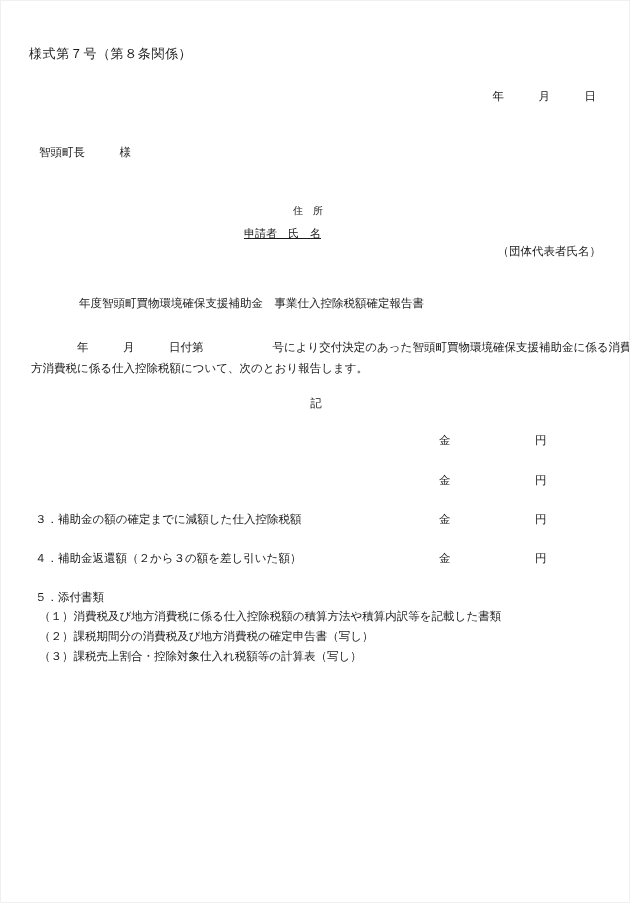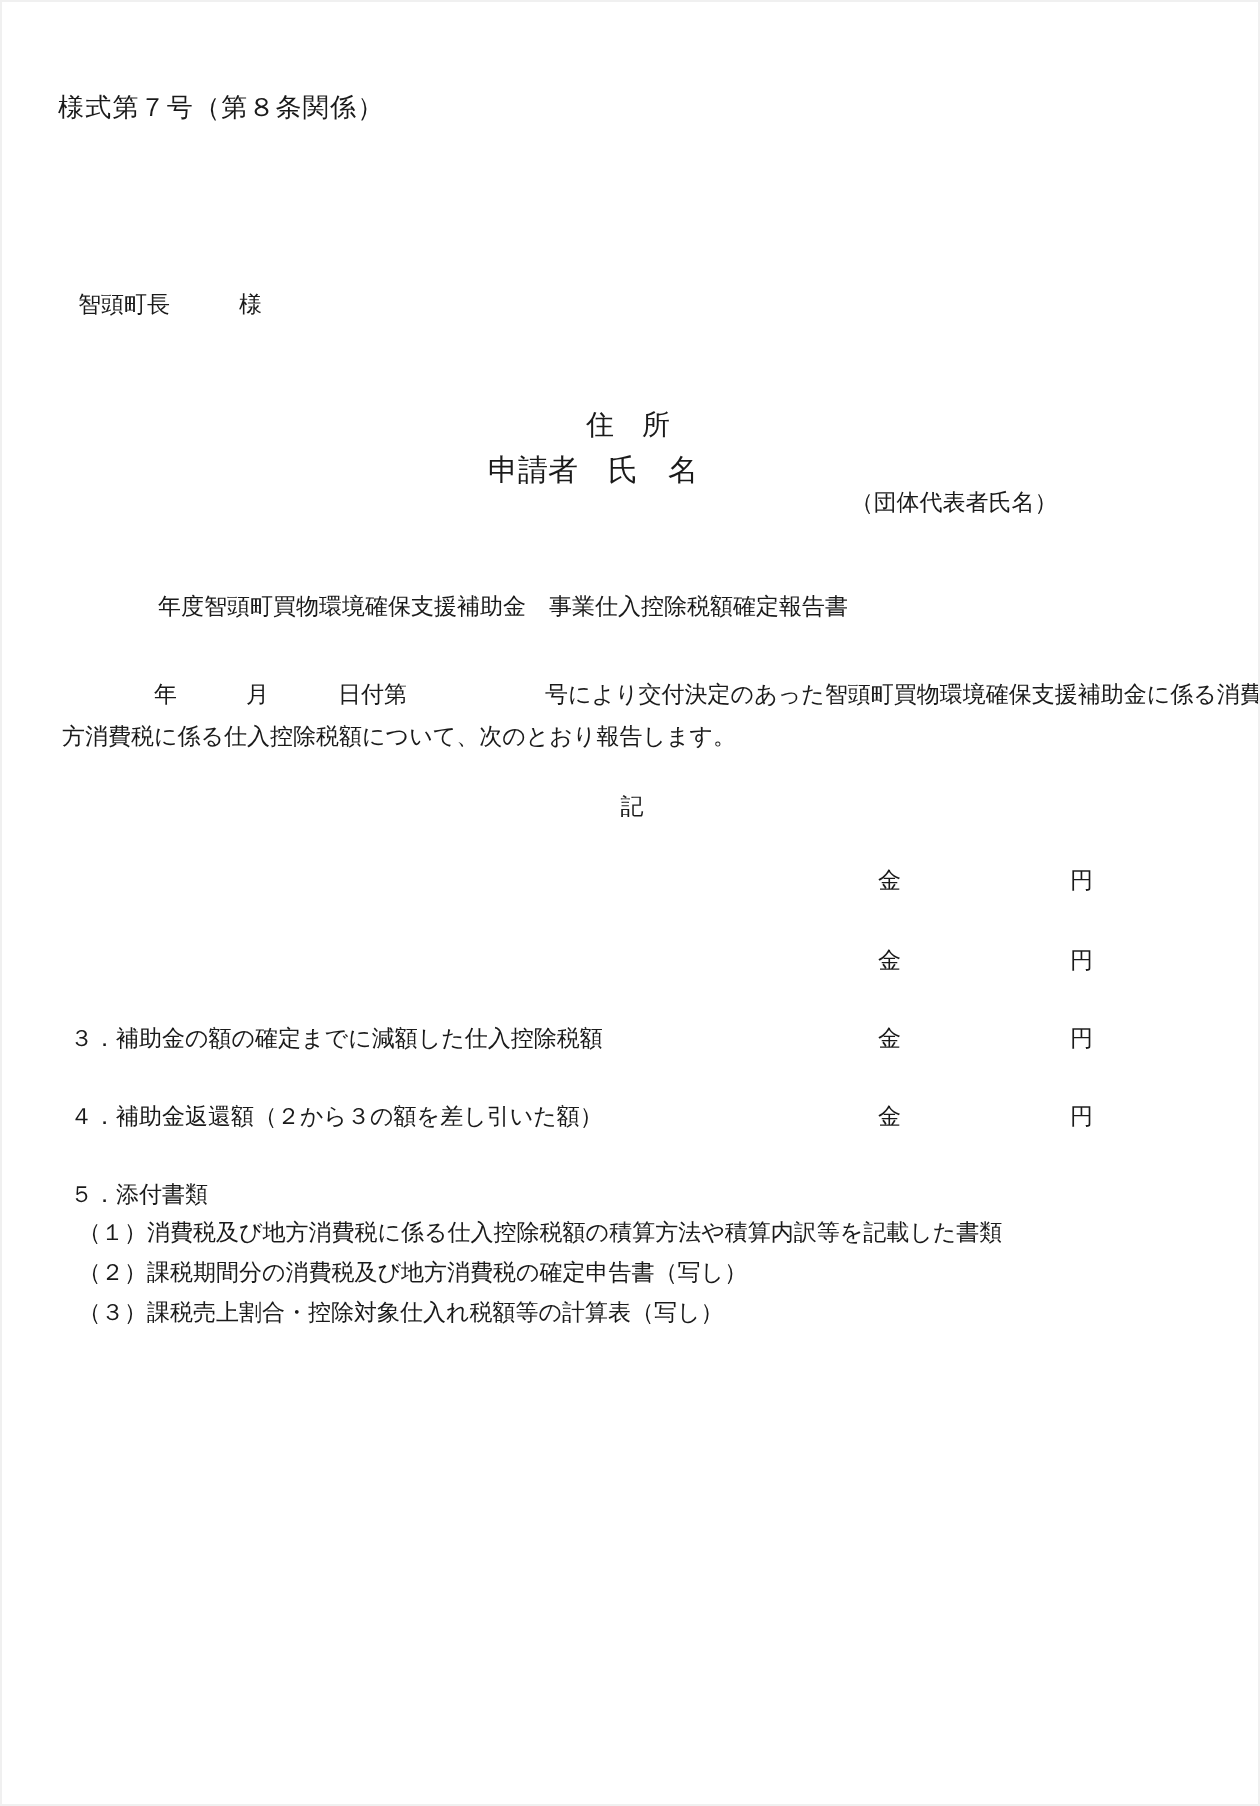--- a/index.html
+++ b/index.html
@@ -49,36 +49,37 @@
     left: 38px;
     top: 144px;
     font-size: 11.5px;
     white-space: pre;
   }
 
   
   .applicant-address {
     left: 292px;
     top: 203px;
-    font-size: 14px;
+    font-size: 10px;
     white-space: pre;
   }
   .applicant-name {
     left: 243px;
     top: 225px;
-    font-size: 15px;
+    font-size: 11px;
     white-space: pre;
+    text-decoration: underline;
   }
   .rep-row {
     left: 352px;
     top: 243px;
     width: 248px;
     font-size: 11.5px;
     display: flex;
-    justify-content: center;
+    justify-content: flex-end;
     white-space: pre;
   }
 
   
   .doc-title {
     left: 0;
     top: 295px;
     width: 501px;
     text-align: center;
     font-size: 11.5px;
@@ -136,20 +137,21 @@
   .attach-2 { top: 628px; }
   .attach-3 { top: 648px; }
 </style>
 </head>
 <body>
 
 <div class="page">
 
   <div class="abs form-number">様式第７号（第８条関係）</div>
 
+  <div class="abs date-line">年　　　月　　　日</div>
 
   <div class="abs addressee">智頭町長　　　様</div>
 
   <div class="abs applicant-address">住　所</div>
 
   <div class="abs applicant-name">申請者　氏　名</div>
 
   <div class="abs rep-row">
     <span>（団体代表者氏名</span>
     <span>）</span>

